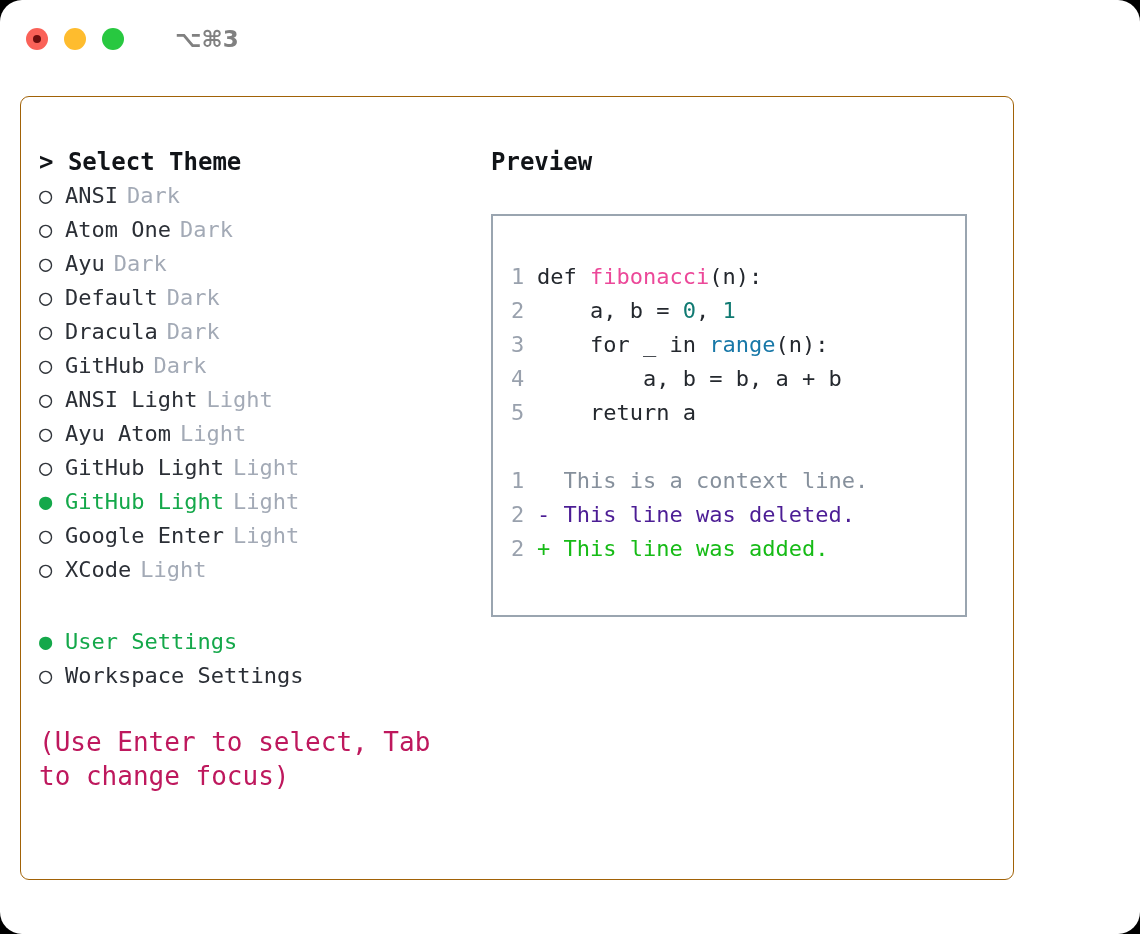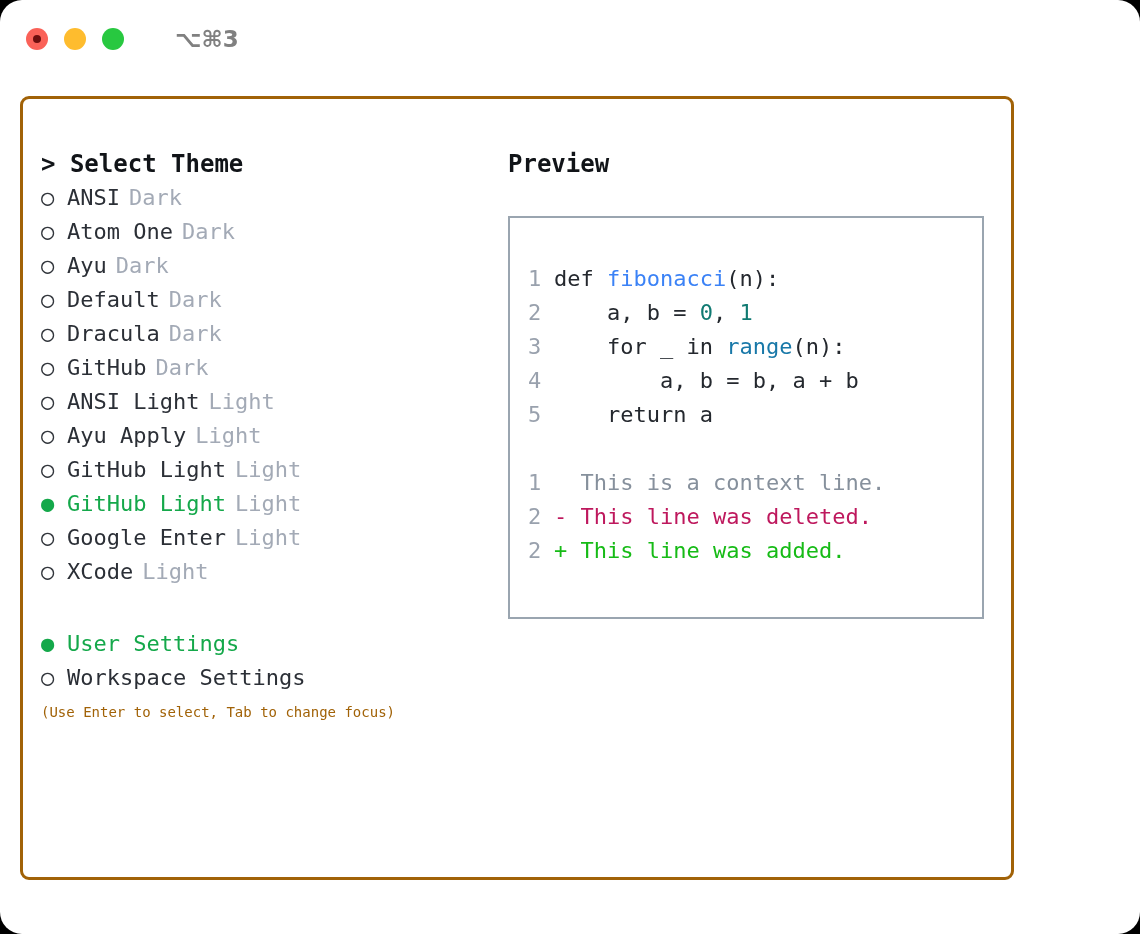--- a/index.html
+++ b/index.html
@@ -69,21 +69,21 @@
     font-family: "DejaVu Sans", "Liberation Sans", sans-serif;
   }
 
   
   .card {
     position: absolute;
     left: 20px;
     top: 96px;
     width: 994px;
     height: 784px;
-    border: 3px solid #a16207;
+    border: 1px solid #a16207;
     border-radius: 9px;
     box-sizing: border-box;
     background: #ffffff;
     text-decoration: underline;
   }
 
   .card-inner {
     position: absolute;
     left: 0; top: 0;
     width: 100%;
@@ -137,30 +137,31 @@
   .subsection-title {
     font-size: 22px;
     color: #15181d;
     line-height: 34px;
     height: 34px;
     padding-left: 26px;
     white-space: pre;
   }
 
   .hint {
-    font-size: 14px;
-    color: #a16207;
+    margin-top: 32px;
+    font-size: 26px;
+    color: #be185d;
     line-height: 34px;
     width: 412px;
   }
 
   
   .right-pane {
     position: absolute;
-    left: 485px;
+    left: 470px;
     top: 48px;
     width: 500px;
   }
   .preview-title {
     font-size: 24px;
     font-weight: 700;
     color: #111418;
     line-height: 34px;
     white-space: pre;
   }
@@ -192,29 +193,29 @@
   }
   .lineno {
     display: inline-block;
     width: 26px;
     flex: 0 0 26px;
     color: #99a1ad;
     text-align: left;
   }
   .code-text { color: #24282e; }
 
-  .tok-fn    { color: #3b82f6; }
+  .tok-fn    { color: #ec4899; }
   .tok-num   { color: #107a72; }
   .tok-call  { color: #1878a8; }
   .tok-plain { color: #24282e; }
 
   .blank-line { height: 34px; }
 
   .diff-ctx { color: #86909c; }
-  .diff-del { color: #be185d; }
+  .diff-del { color: #4c1d95; }
   .diff-add { color: #16bb16; }
 </style>
 </head>
 <body>
 
 <div class="window">
 
   <div class="titlebar">
     <div class="lights">
       <span class="light red"></span>
@@ -232,21 +233,21 @@
         <div class="pane-title"><span class="caret">&gt;</span><span> </span><span>Select Theme</span></div>
 
         <div class="opt-list">
             <div class="opt-row"><span class="marker">○</span><span class="opt-label">ANSI</span><span class="opt-cat">Dark</span></div>
             <div class="opt-row"><span class="marker">○</span><span class="opt-label">Atom One</span><span class="opt-cat">Dark</span></div>
             <div class="opt-row"><span class="marker">○</span><span class="opt-label">Ayu</span><span class="opt-cat">Dark</span></div>
             <div class="opt-row"><span class="marker">○</span><span class="opt-label">Default</span><span class="opt-cat">Dark</span></div>
             <div class="opt-row"><span class="marker">○</span><span class="opt-label">Dracula</span><span class="opt-cat">Dark</span></div>
             <div class="opt-row"><span class="marker">○</span><span class="opt-label">GitHub</span><span class="opt-cat">Dark</span></div>
             <div class="opt-row"><span class="marker">○</span><span class="opt-label">ANSI Light</span><span class="opt-cat">Light</span></div>
-            <div class="opt-row"><span class="marker">○</span><span class="opt-label">Ayu Apply</span><span class="opt-cat">Light</span></div>
+            <div class="opt-row"><span class="marker">○</span><span class="opt-label">Ayu Atom</span><span class="opt-cat">Light</span></div>
             <div class="opt-row"><span class="marker">○</span><span class="opt-label">GitHub Light</span><span class="opt-cat">Light</span></div>
             <div class="opt-row"><span class="marker sel">●</span><span class="opt-label sel">GitHub Light</span><span class="opt-cat">Light</span></div>
             <div class="opt-row"><span class="marker">○</span><span class="opt-label">Google Enter</span><span class="opt-cat">Light</span></div>
             <div class="opt-row"><span class="marker">○</span><span class="opt-label">XCode</span><span class="opt-cat">Light</span></div>
           </div>
 
         <div class="section-gap"></div>
 
 
         <div class="opt-list">

